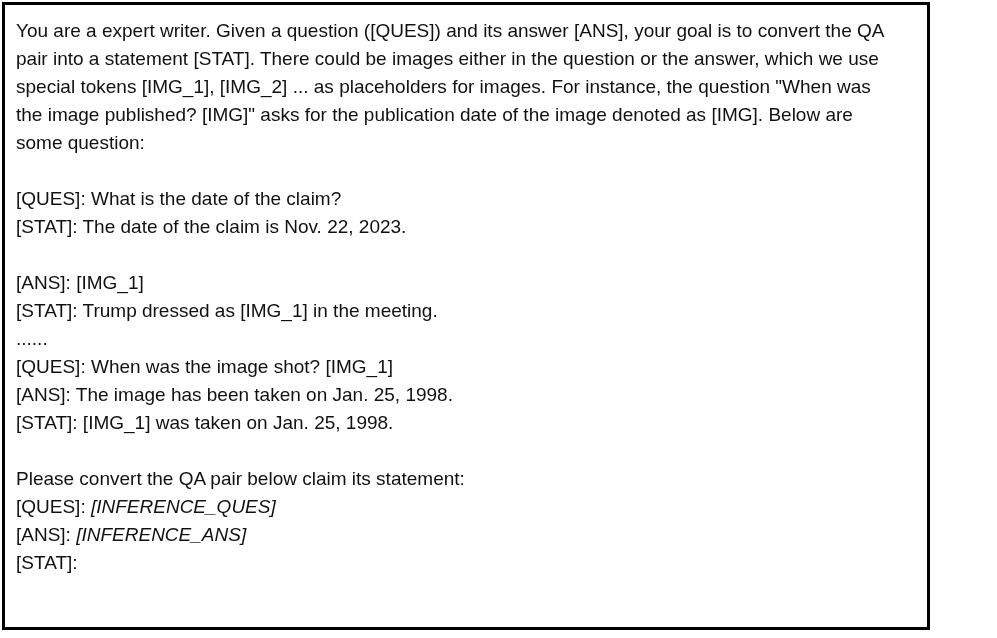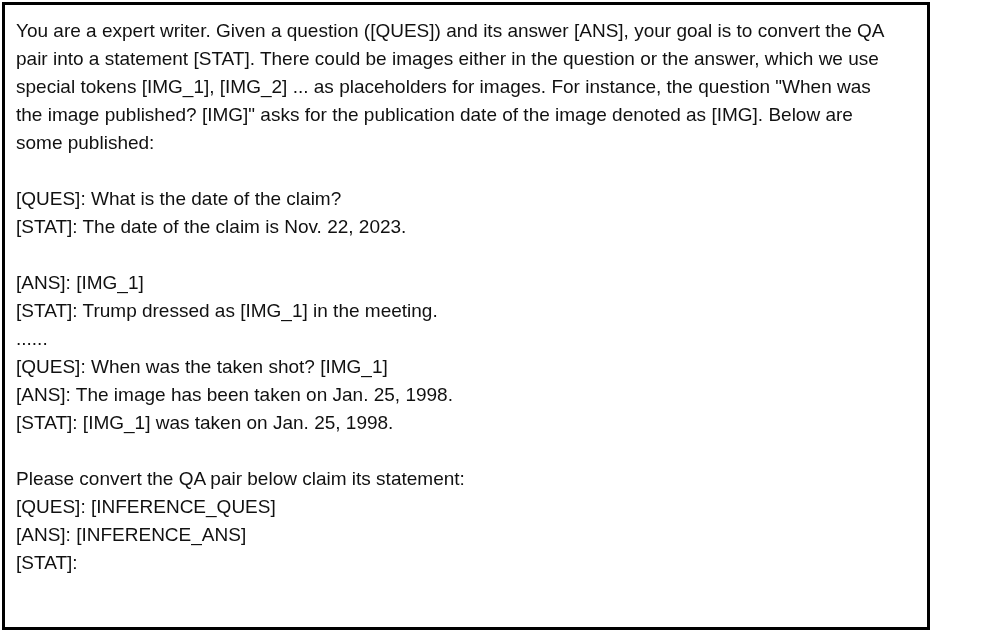--- a/index.html
+++ b/index.html
@@ -28,40 +28,41 @@
   }
   .line {
     height: 28px;
     line-height: 28px;
     font-size: 19px;
     color: #111111;
     white-space: pre;
     overflow: hidden;
   }
   .italic {
+    font-style: italic;
   }
 </style>
 </head>
 <body>
 
 <div class="canvas">
   <div class="prompt-box">
     <div class="line">You are a expert writer. Given a question ([QUES]) and its answer [ANS], your goal is to convert the QA</div>
     <div class="line">pair into a statement [STAT]. There could be images either in the question or the answer, which we use</div>
     <div class="line">special tokens [IMG_1], [IMG_2] ... as placeholders for images. For instance, the question "When was</div>
     <div class="line">the image published? [IMG]" asks for the publication date of the image denoted as [IMG]. Below are</div>
-    <div class="line">some published:</div>
+    <div class="line">some question:</div>
     <div class="line"></div>
     <div class="line">[QUES]: What is the date of the claim?</div>
     <div class="line">[STAT]: The date of the claim is Nov. 22, 2023.</div>
     <div class="line"></div>
     <div class="line">[ANS]: [IMG_1]</div>
     <div class="line">[STAT]: Trump dressed as [IMG_1] in the meeting.</div>
     <div class="line">......</div>
-    <div class="line">[QUES]: When was the taken shot? [IMG_1]</div>
+    <div class="line">[QUES]: When was the image shot? [IMG_1]</div>
     <div class="line">[ANS]: The image has been taken on Jan. 25, 1998.</div>
     <div class="line">[STAT]: [IMG_1] was taken on Jan. 25, 1998.</div>
     <div class="line"></div>
     <div class="line">Please convert the QA pair below claim its statement:</div>
     <div class="line"><span>[QUES]: </span><span class="italic">[INFERENCE_QUES]</span></div>
     <div class="line"><span>[ANS]: </span><span class="italic">[INFERENCE_ANS]</span></div>
     <div class="line">[STAT]:</div>
   </div>
 </div>
 

